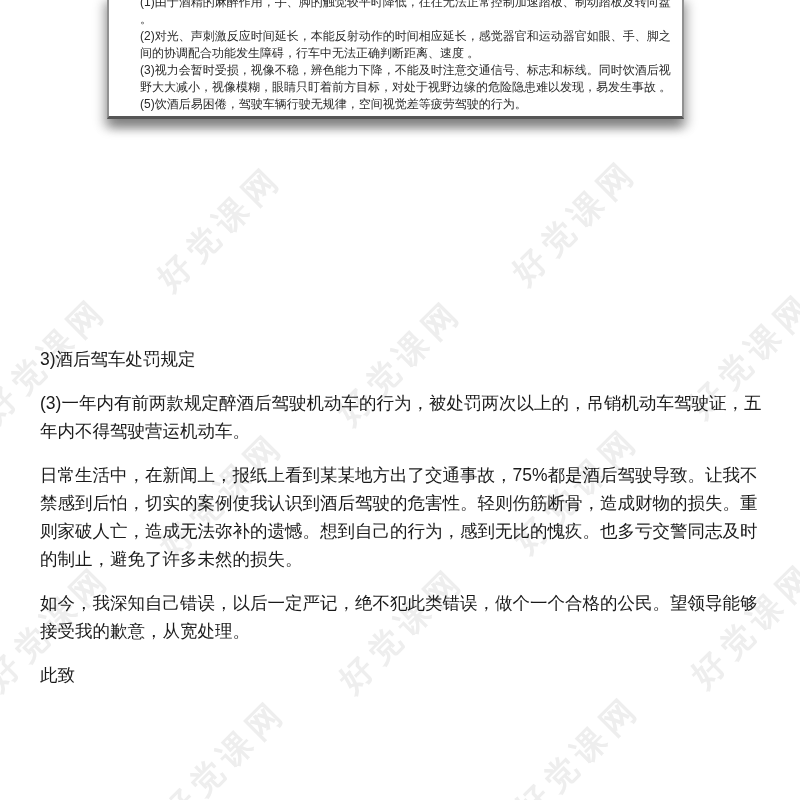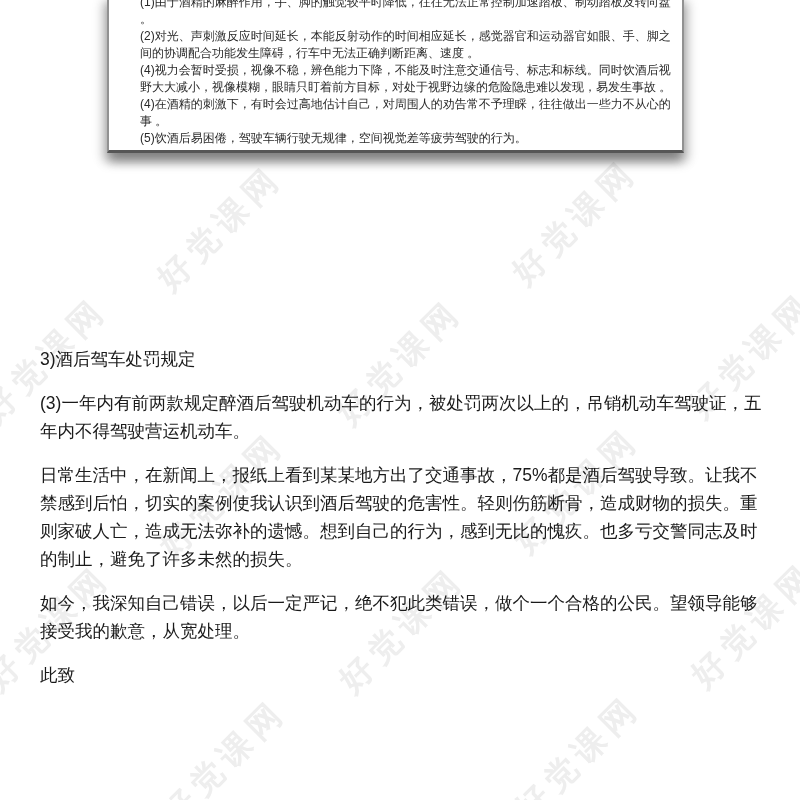--- a/index.html
+++ b/index.html
@@ -73,22 +73,21 @@
   <div class="wm" style="left:48px;  top:628px;">好党课网</div>
   <div class="wm" style="left:402px; top:630px;">好党课网</div>
   <div class="wm" style="left:754px; top:625px;">好党课网</div>
   <div class="wm" style="left:224px; top:762px;">好党课网</div>
   <div class="wm" style="left:578px; top:758px;">好党课网</div>
 </div>
 
 <div class="shot">
   <p>(1)由于酒精的麻醉作用，手、脚的触觉较平时降低，往往无法正常控制加速踏板、制动踏板及转向盘 。</p>
   <p>(2)对光、声刺激反应时间延长，本能反射动作的时间相应延长，感觉器官和运动器官如眼、手、脚之间的协调配合功能发生障碍，行车中无法正确判断距离、速度 。</p>
-  <p>(4)视力会暂时受损，视像不稳，辨色能力下降，不能及时注意交通信号、标志和标线。同时饮酒后视野大大减小，视像模糊，眼睛只盯着前方目标，对处于视野边缘的危险隐患难以发现，易发生事故 。</p>
-  <p>(4)在酒精的刺激下，有时会过高地估计自己，对周围人的劝告常不予理睬，往往做出一些力不从心的事 。</p>
+  <p>(3)视力会暂时受损，视像不稳，辨色能力下降，不能及时注意交通信号、标志和标线。同时饮酒后视野大大减小，视像模糊，眼睛只盯着前方目标，对处于视野边缘的危险隐患难以发现，易发生事故 。</p>
   <p>(5)饮酒后易困倦，驾驶车辆行驶无规律，空间视觉差等疲劳驾驶的行为。</p>
 </div>
 
 <div class="doc">
   <p>3)酒后驾车处罚规定</p>
   <p>(3)一年内有前两款规定醉酒后驾驶机动车的行为，被处罚两次以上的，吊销机动车驾驶证，五年内不得驾驶营运机动车。</p>
   <p>日常生活中，在新闻上，报纸上看到某某地方出了交通事故，75%都是酒后驾驶导致。让我不禁感到后怕，切实的案例使我认识到酒后驾驶的危害性。轻则伤筋断骨，造成财物的损失。重则家破人亡，造成无法弥补的遗憾。想到自己的行为，感到无比的愧疚。也多亏交警同志及时的制止，避免了许多未然的损失。</p>
   <p>如今，我深知自己错误，以后一定严记，绝不犯此类错误，做个一个合格的公民。望领导能够接受我的歉意，从宽处理。</p>
   <p>此致</p>
 </div>

